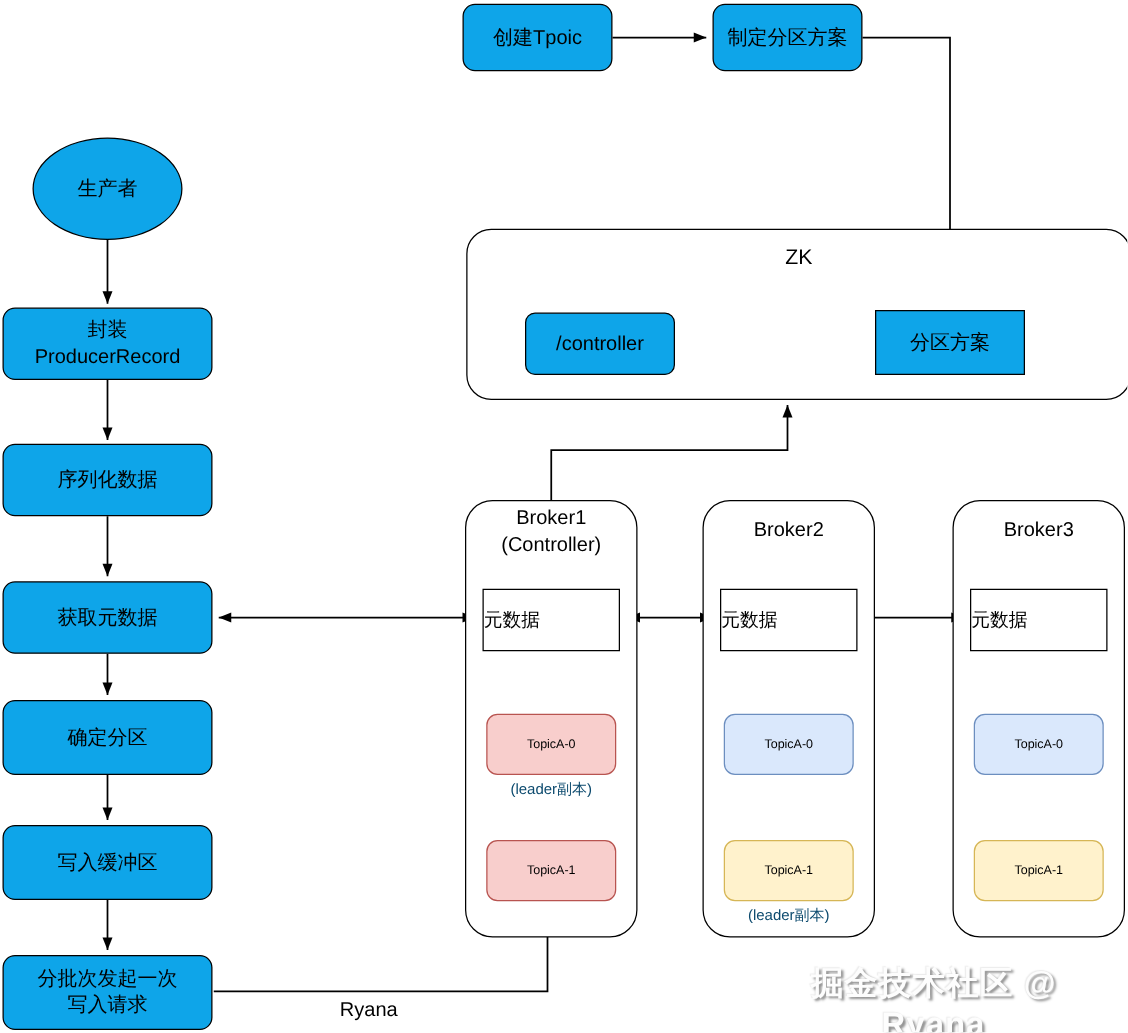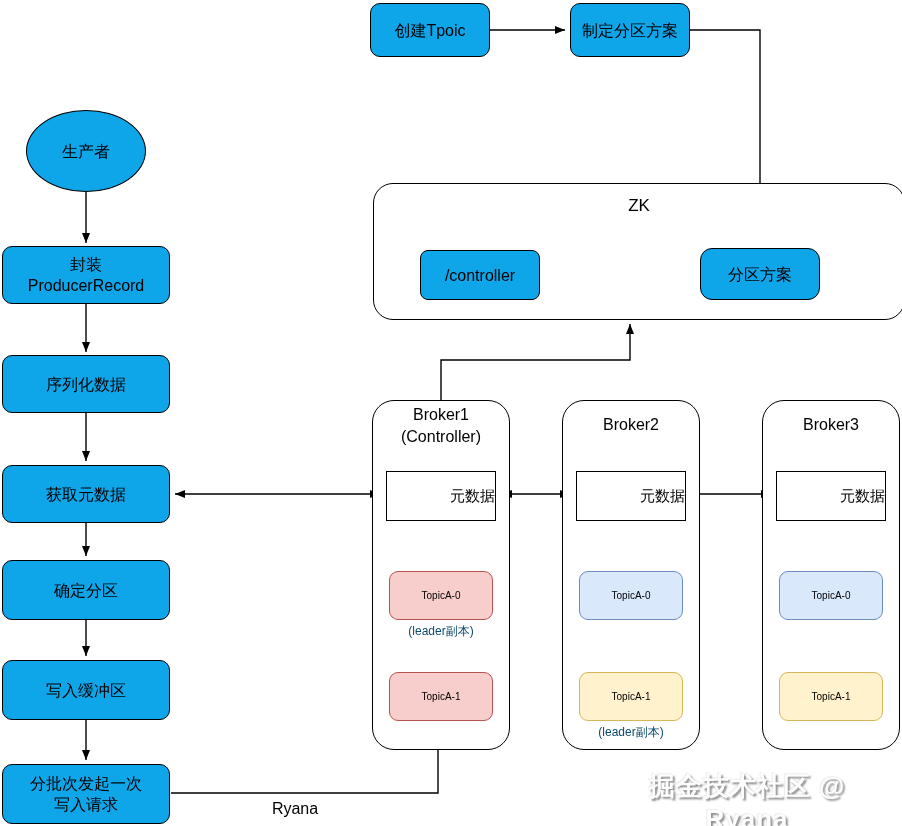--- a/index.html
+++ b/index.html
@@ -12,21 +12,21 @@
         font-size:16px;line-height:21px;text-align:center;}
   .rounded{border-radius:10px;}
   .ellipse{border-radius:50%;}
   .container{position:absolute;box-sizing:border-box;background:#fff;border:1.4px solid #000;border-radius:22px;}
   .zk-title{position:absolute;left:0;top:12px;width:100%;text-align:center;font-size:17px;}
   .broker-title{position:absolute;left:0;width:100%;text-align:center;font-size:16px;line-height:22px;}
   .broker-title.one-line{top:13px;}
   .broker-title.two-line{top:3px;}
   .broker-title span{display:block;}
   .meta{position:absolute;left:13px;top:70px;width:110px;height:50px;box-sizing:border-box;
-        background:#fff;border:1.4px solid #000;display:flex;align-items:center;justify-content:flex-end;
+        background:#fff;border:1.4px solid #000;display:flex;align-items:center;justify-content:flex-start;
         font-size:15px;}
   .topic{position:absolute;left:16px;width:104px;height:49px;box-sizing:border-box;border-radius:9px;
          border:1.4px solid #000;display:flex;align-items:center;justify-content:center;font-size:10px;}
   .topic.t0{top:170px;}
   .topic.t1{top:271px;}
   .topic.pink{background:#f8cecc;border-color:#b85450;}
   .topic.blue{background:#dae8fc;border-color:#6c8ebf;}
   .topic.yellow{background:#fff2cc;border-color:#d6b656;}
   .note{position:absolute;left:0;width:100%;text-align:center;font-size:12px;color:#0c4a6e;}
   .note.n0{top:222px;}
@@ -94,21 +94,21 @@
     <span>分批次发起一次</span>
     <span>写入请求</span>
   </div>
 
   <div class="container" style="left:373px;top:183px;width:532px;height:137px;border-radius:20px;">
     <div class="zk-title">ZK</div>
   </div>
   <div class="node rounded" style="left:420px;top:250px;width:120px;height:50px;border-radius:8px;">
     <span>/controller</span>
   </div>
-  <div class="node rounded" style="left:700px;top:248px;width:120px;height:52px;border-radius:12px;">
+  <div class="node rounded" style="left:700px;top:248px;width:120px;height:52px;border-radius:0;">
     <span>分区方案</span>
   </div>
 
   <div class="container" style="left:372px;top:400px;width:138px;height:350px;">
     <div class="broker-title two-line">
       <span>Broker1</span>
       <span>(Controller)</span>
     </div>
     <div class="meta">
       <span>元数据</span>

